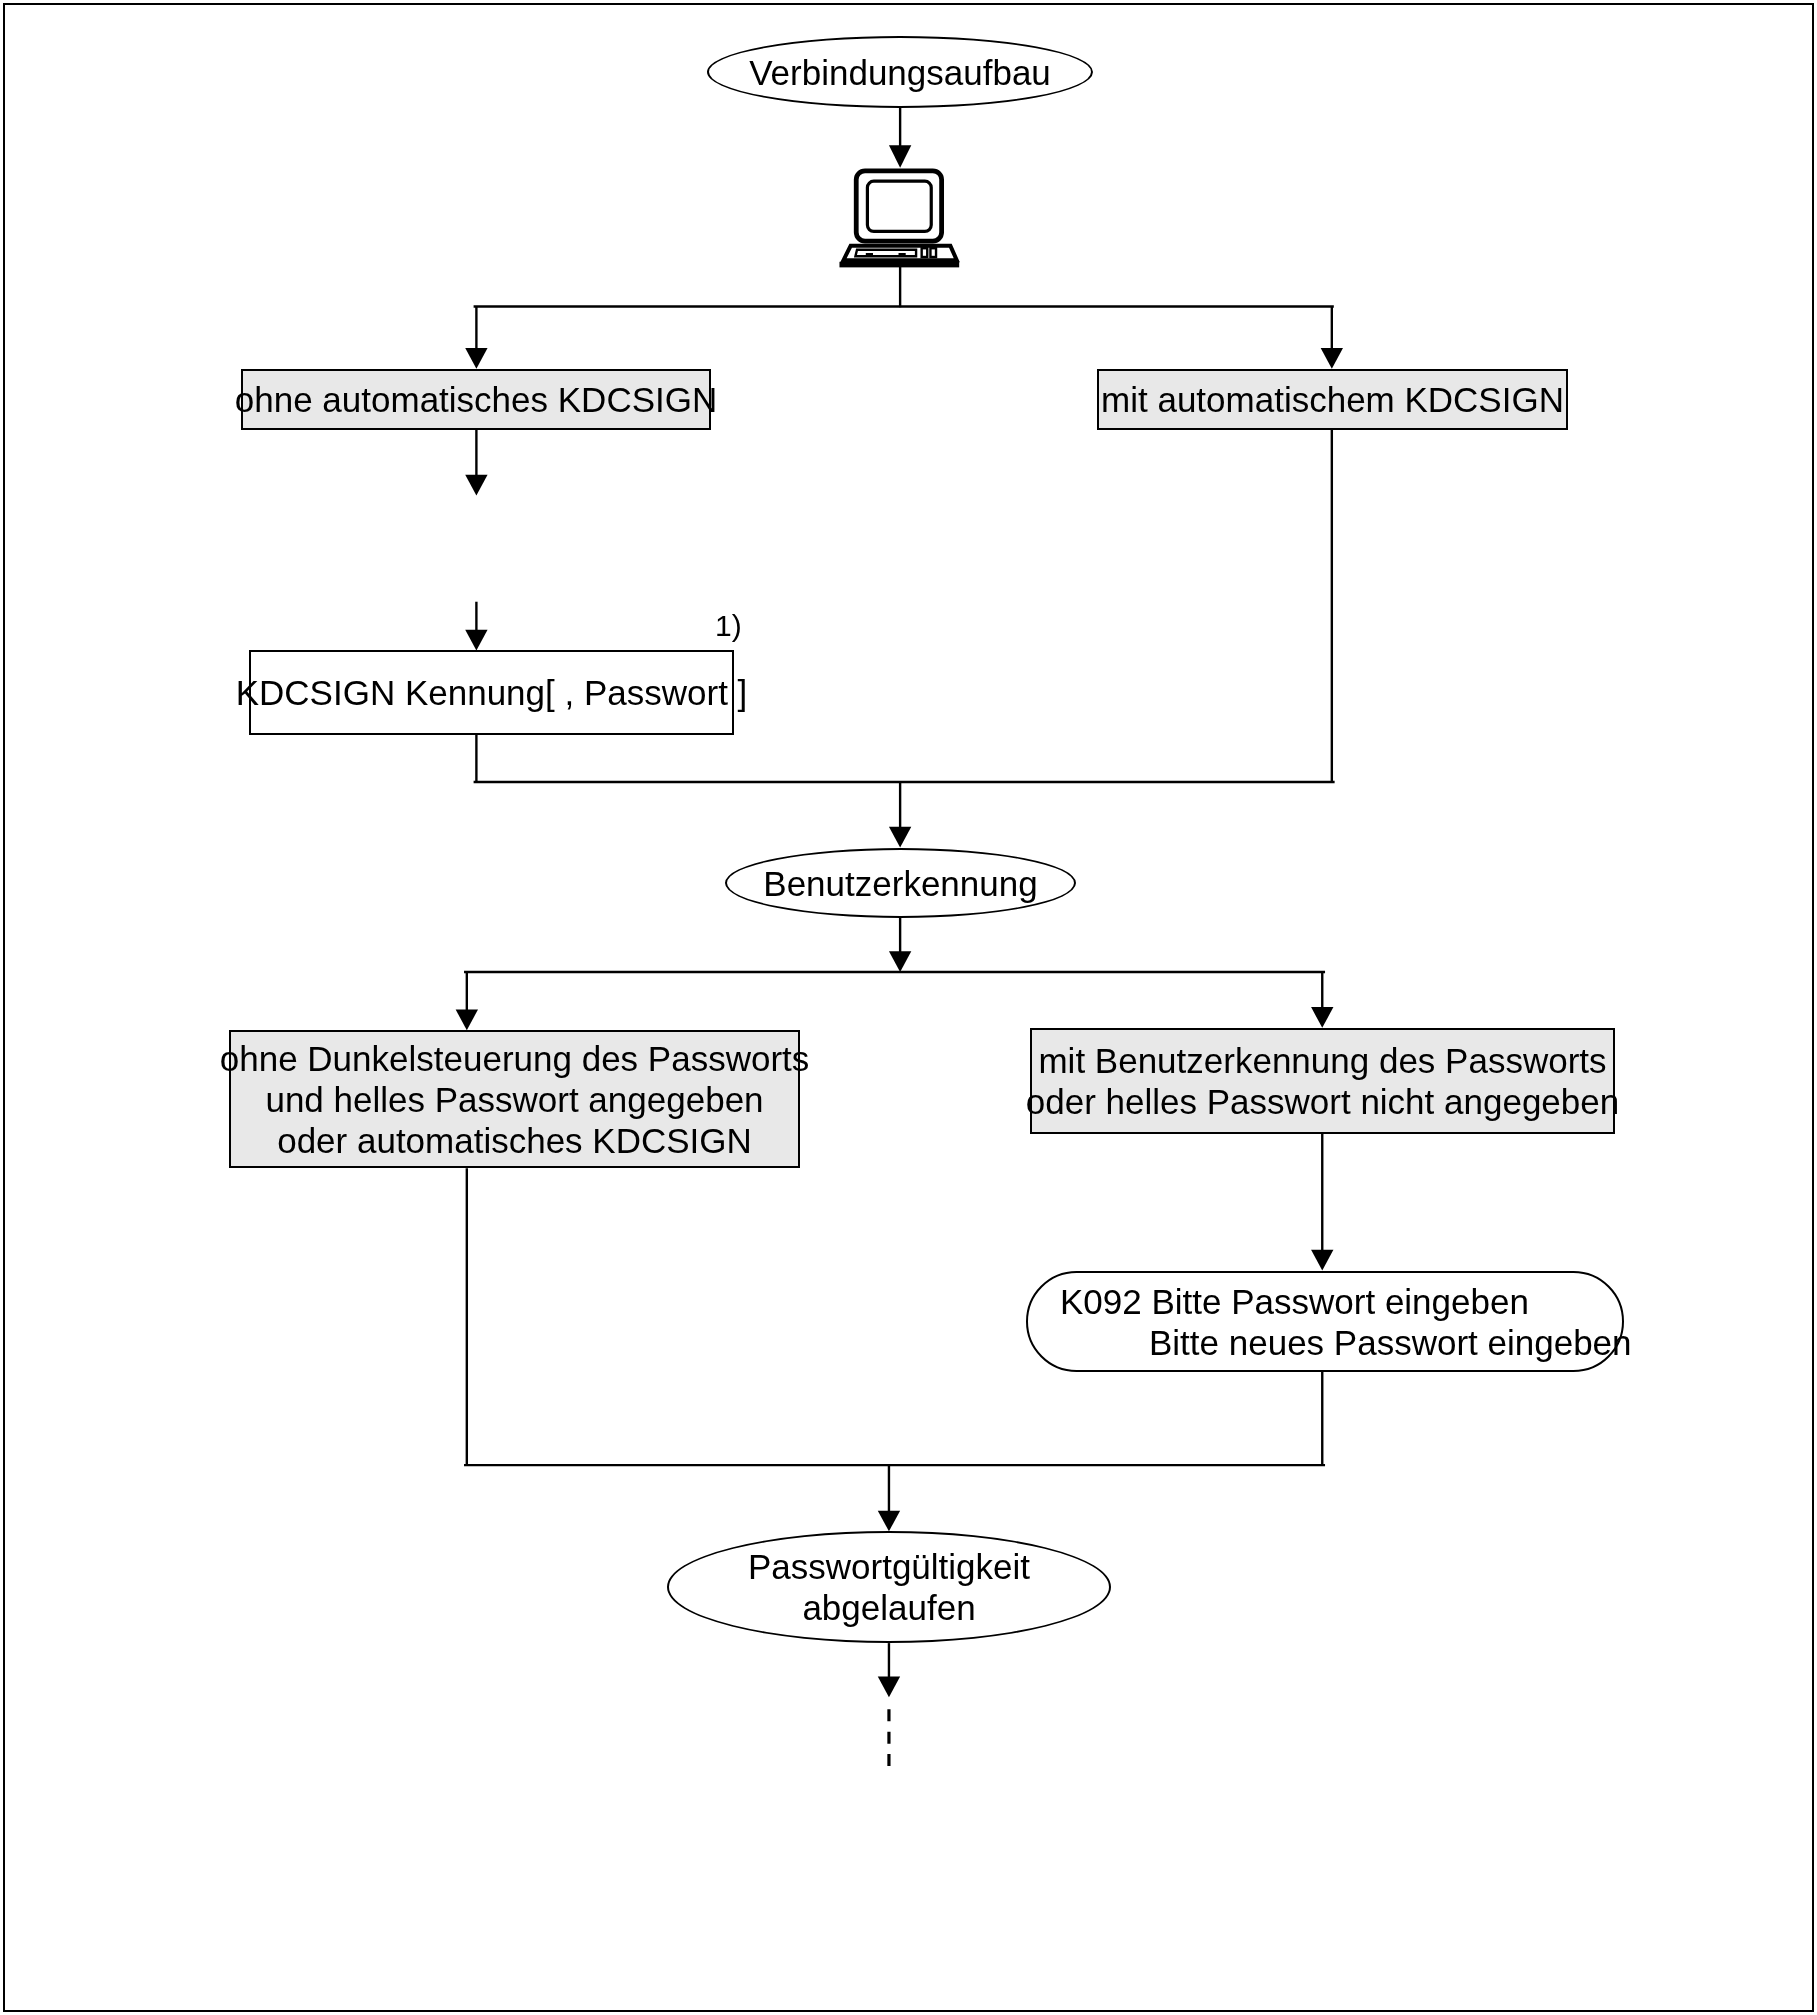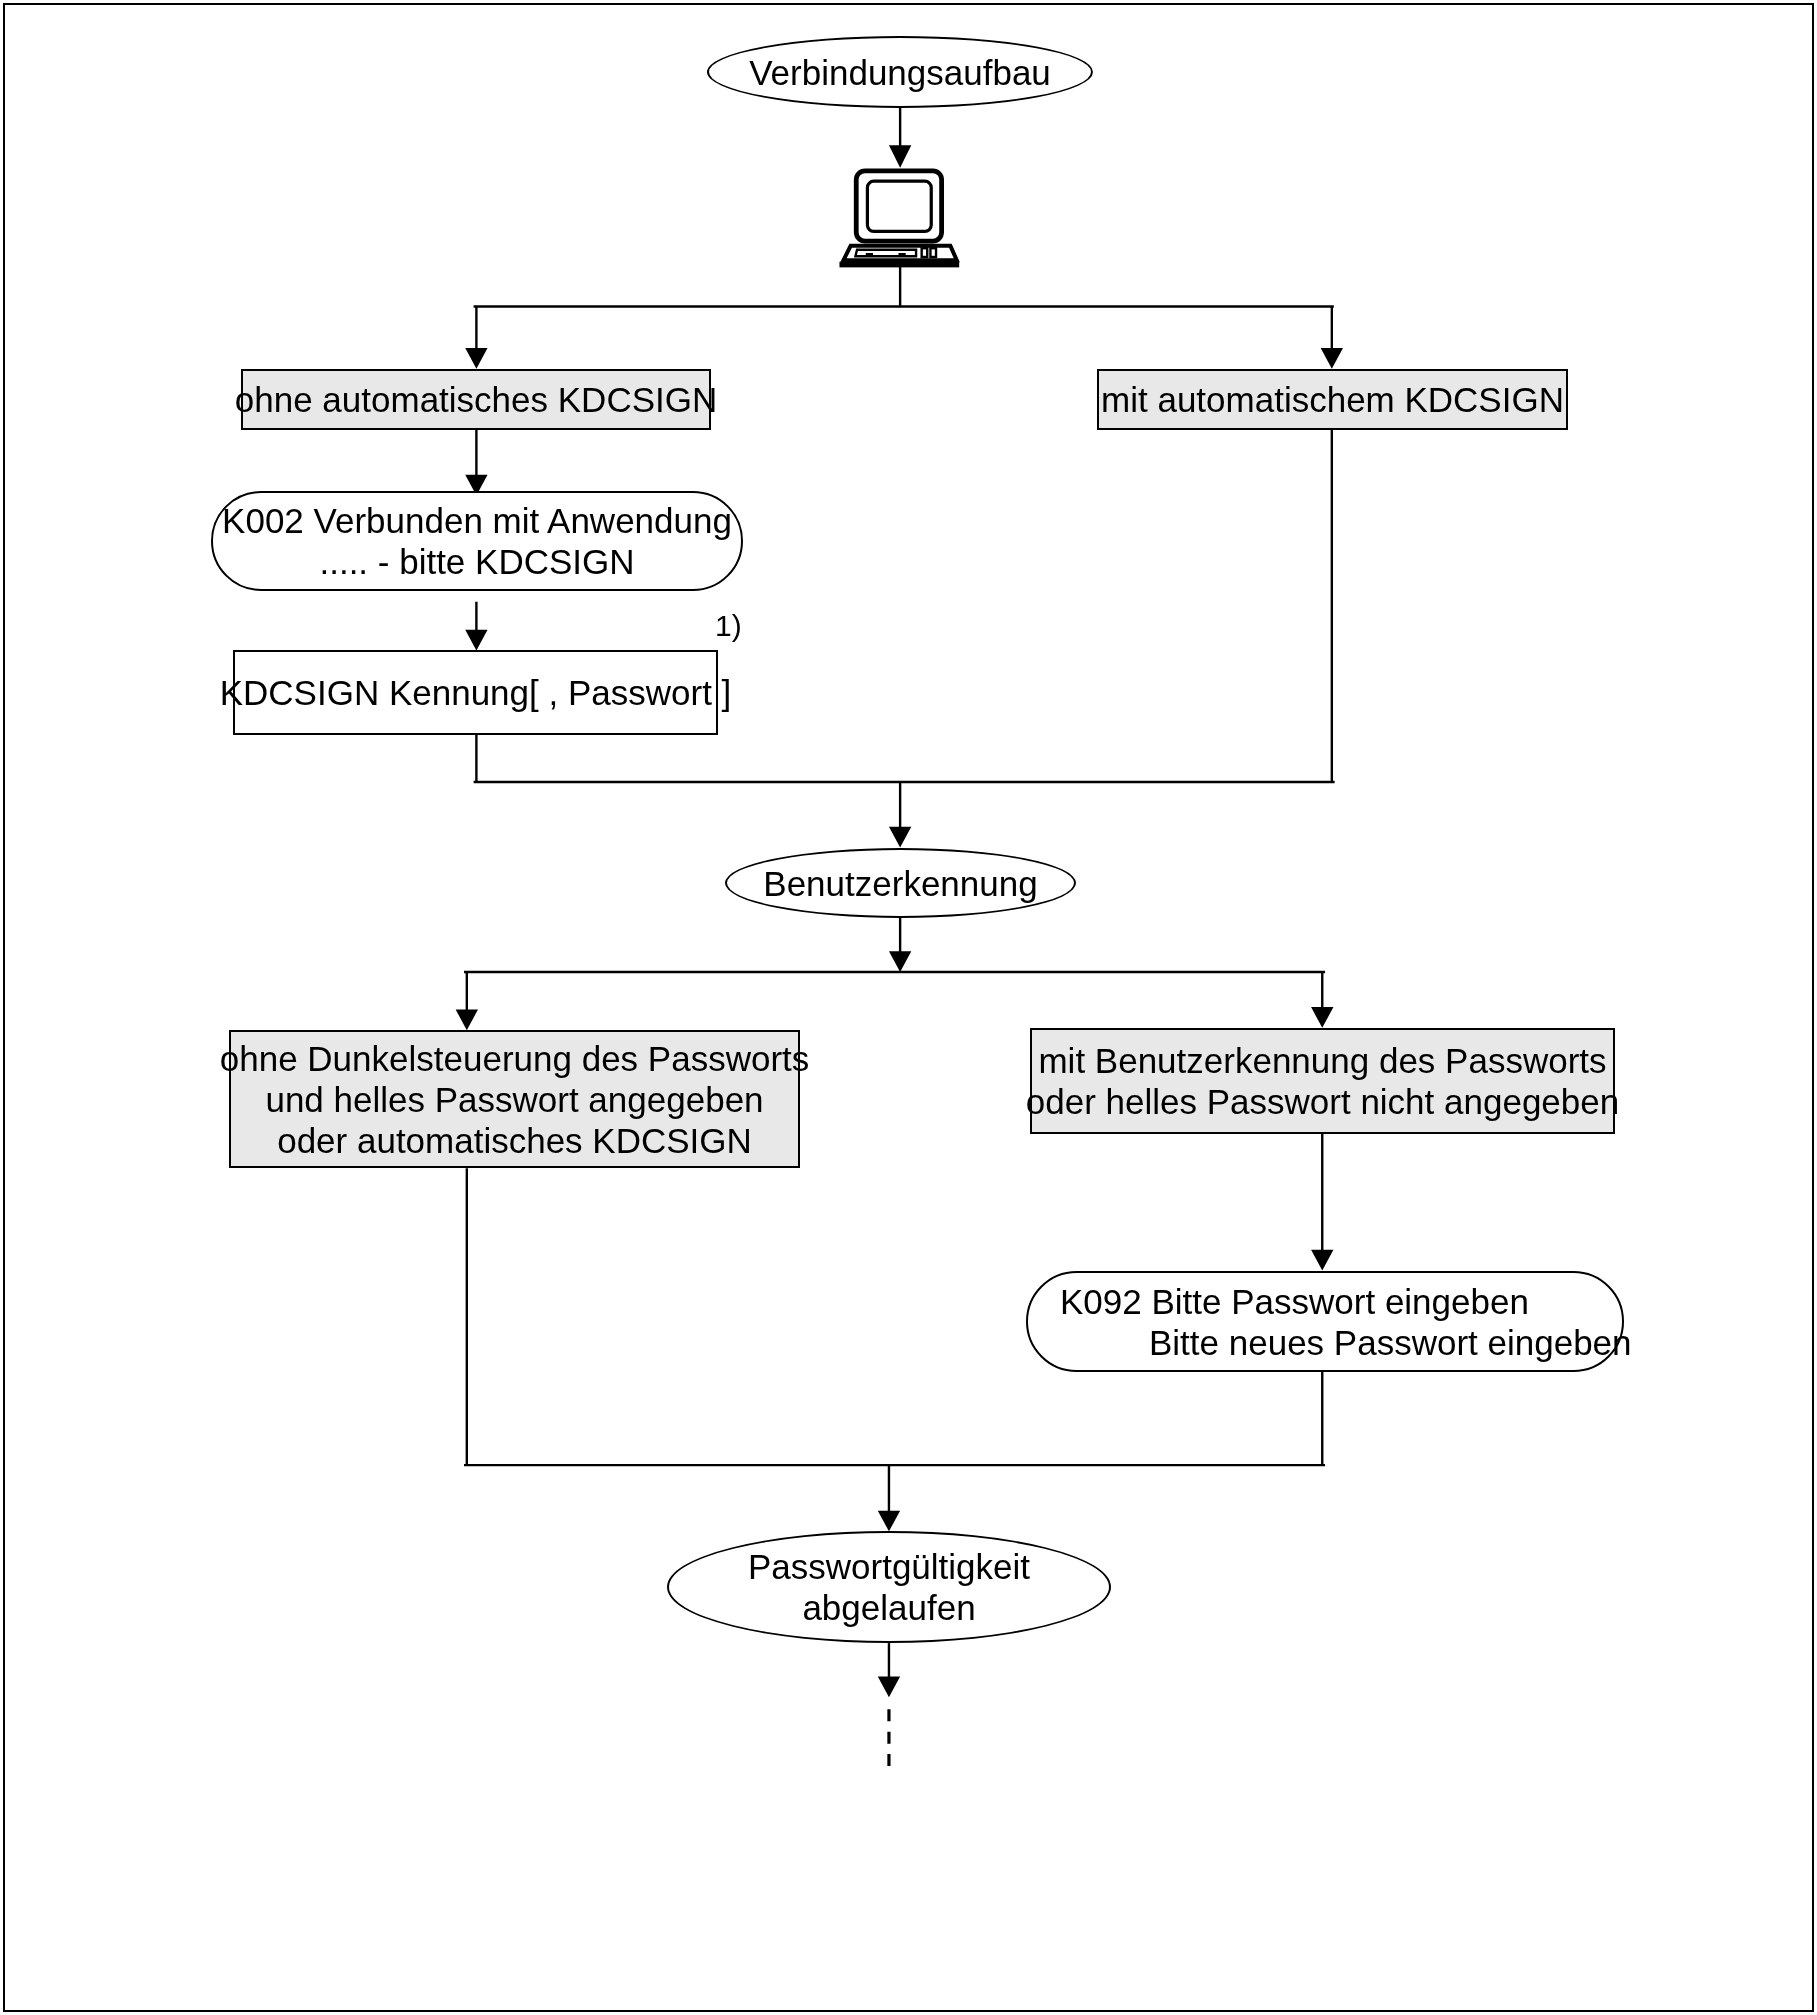--- a/index.html
+++ b/index.html
@@ -42,20 +42,21 @@
   .ellipse {
     border: 2.4px solid #000000;
     border-radius: 50%;
   }
   .stadium {
     border: 2.4px solid #000000;
     border-radius: 51px;
   }
   .rect {
     border: 2.4px solid #000000;
+    margin-left: 16px;
   }
   .graybox {
     border: 2.4px solid #000000;
     background: var(--box-fill, #e8e8e8);
   }
   .left-align {
     align-items: flex-start;
     text-align: left;
   }
   .indent2 {
@@ -140,24 +141,20 @@
     <span>Verbindungsaufbau</span>
   </div>
 
   <div class="node graybox" style="left:241px; top:369px; width:470px; height:61px;">
     <span>ohne automatisches KDCSIGN</span>
   </div>
   <div class="node graybox" style="left:1097px; top:369px; width:471px; height:61px;">
     <span>mit automatischem KDCSIGN</span>
   </div>
 
-  <div class="node stadium" style="left:211px; top:491px; width:532px; height:100px;">
-    <span>K002 Verbunden mit Anwendung</span>
-    <span>..... - bitte KDCSIGN</span>
-  </div>
 
   <div class="footnote" style="left:715px; top:611px;">1)</div>
 
   <div class="node rect" style="left:233px; top:650px; width:485px; height:85px;">
     <span>KDCSIGN Kennung[ , Passwort ]</span>
   </div>
 
   <div class="node ellipse" style="left:725px; top:848px; width:351px; height:70px;">
     <span>Benutzerkennung</span>
   </div>

